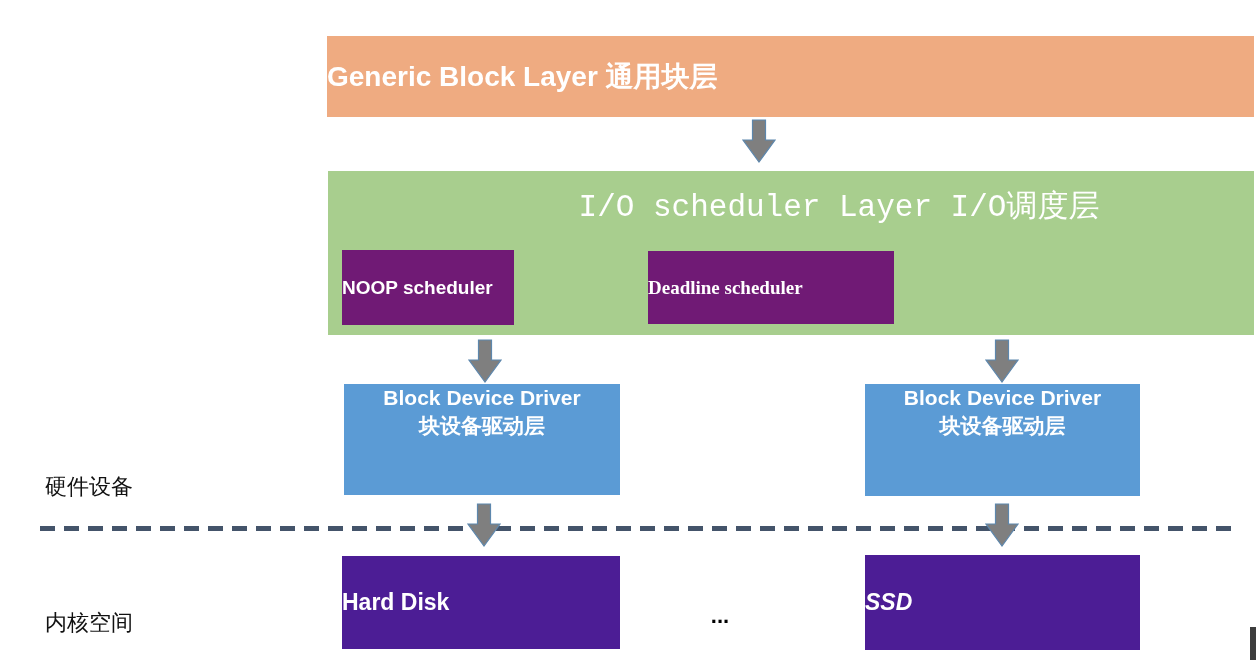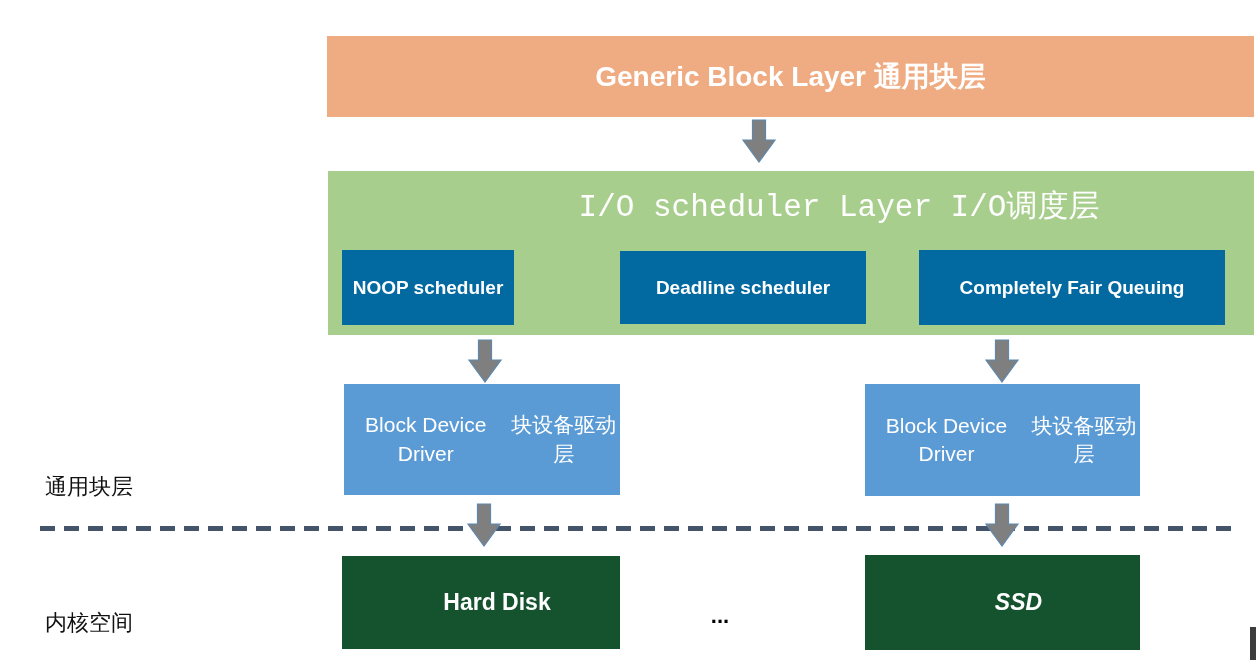--- a/index.html
+++ b/index.html
@@ -8,21 +8,21 @@
     width: 1256px;
     height: 660px;
     overflow: hidden;
     background: #ffffff;
     font-family: "Liberation Sans", sans-serif;
   }
   .box {
     position: absolute;
     display: flex;
     align-items: center;
-    justify-content: center;
+    justify-content: flex-start;
     text-align: center;
     color: #ffffff;
     box-sizing: border-box;
   }
   .box-generic {
     left: 327px; top: 36px; width: 927px; height: 81px;
     background: #EFAB81;
     font-size: 28px; font-weight: bold;
   }
   .box-green {
@@ -34,41 +34,40 @@
     left: 0; top: 14px; width: 100%;
     text-align: center;
     color: #ffffff;
     font-family: "Liberation Mono", "DejaVu Sans Mono", monospace;
     font-size: 31px;
     font-weight: 500;
     white-space: nowrap;
     margin-left: 48px;
   }
   .box-red {
-    background: #0369a1;
+    background: #701a75;
     font-size: 19px;
     font-weight: 600;
   }
   .red-noop     { left: 342px; top: 250px; width: 172px; height: 75px; }
-  .red-deadline { left: 620px; top: 251px; width: 246px; height: 73px; }
+  .red-deadline { left: 648px; top: 251px; width: 246px; height: 73px; font-family: Liberation Serif, serif; }
   .red-cfq      { left: 919px; top: 250px; width: 306px; height: 75px; }
   .box-blue {
     background: #5B9BD5;
     font-size: 21px;
-    font-weight: normal;
+    font-weight: bold;
     line-height: 1.35;
-    flex-direction: row;
+    flex-direction: column;
   }
   .blue-left  { left: 344px; top: 384px; width: 276px; height: 111px; }
   .blue-right { left: 865px; top: 384px; width: 275px; height: 112px; }
   .box-yellow {
-    background: #14532d;
+    background: #4c1d95;
     font-size: 23px;
     font-weight: bold;
-    padding-left: 32px;
   }
   .yellow-left  { left: 342px; top: 556px; width: 278px; height: 93px; }
   .yellow-right { left: 865px; top: 555px; width: 275px; height: 95px; font-style: italic; }
   .arrow {
     position: absolute;
     width: 34px;
     height: 44px;
     z-index: 5;
   }
   .arrow svg { display: block; width: 100%; height: 100%; }
@@ -131,23 +130,20 @@
   <div class="box box-green">
     <div class="green-title">I/O scheduler Layer I/O调度层</div>
   </div>
 
   <div class="box box-red red-noop">
     <span>NOOP scheduler</span>
   </div>
   <div class="box box-red red-deadline">
     <span>Deadline scheduler</span>
   </div>
-  <div class="box box-red red-cfq">
-    <span>Completely Fair Queuing</span>
-  </div>
 
   <div class="arrow arrow-2">
     <svg viewBox="0 0 34 44">
         <path d="M10.5,1 L23.5,1 L23.5,21 L33,21 L17,43 L1,21 L10.5,21 Z" fill="#7F7F7F" stroke="#5D87AD" stroke-width="1.2"></path>
       </svg>
   </div>
   <div class="arrow arrow-3">
     <svg viewBox="0 0 34 44">
         <path d="M10.5,1 L23.5,1 L23.5,21 L33,21 L17,43 L1,21 L10.5,21 Z" fill="#7F7F7F" stroke="#5D87AD" stroke-width="1.2"></path>
       </svg>
@@ -176,18 +172,18 @@
   </div>
 
   <div class="box box-yellow yellow-left">
     <span>Hard Disk</span>
   </div>
   <div class="ellipsis">...</div>
   <div class="box box-yellow yellow-right">
     <span>SSD</span>
   </div>
 
-  <div class="region-label label-kernel">通用块层</div>
+  <div class="region-label label-kernel">硬件设备</div>
   <div class="region-label label-hardware">内核空间</div>
 
   <div class="edge-bar"></div>
 
 </div>
 
 </body></html>

